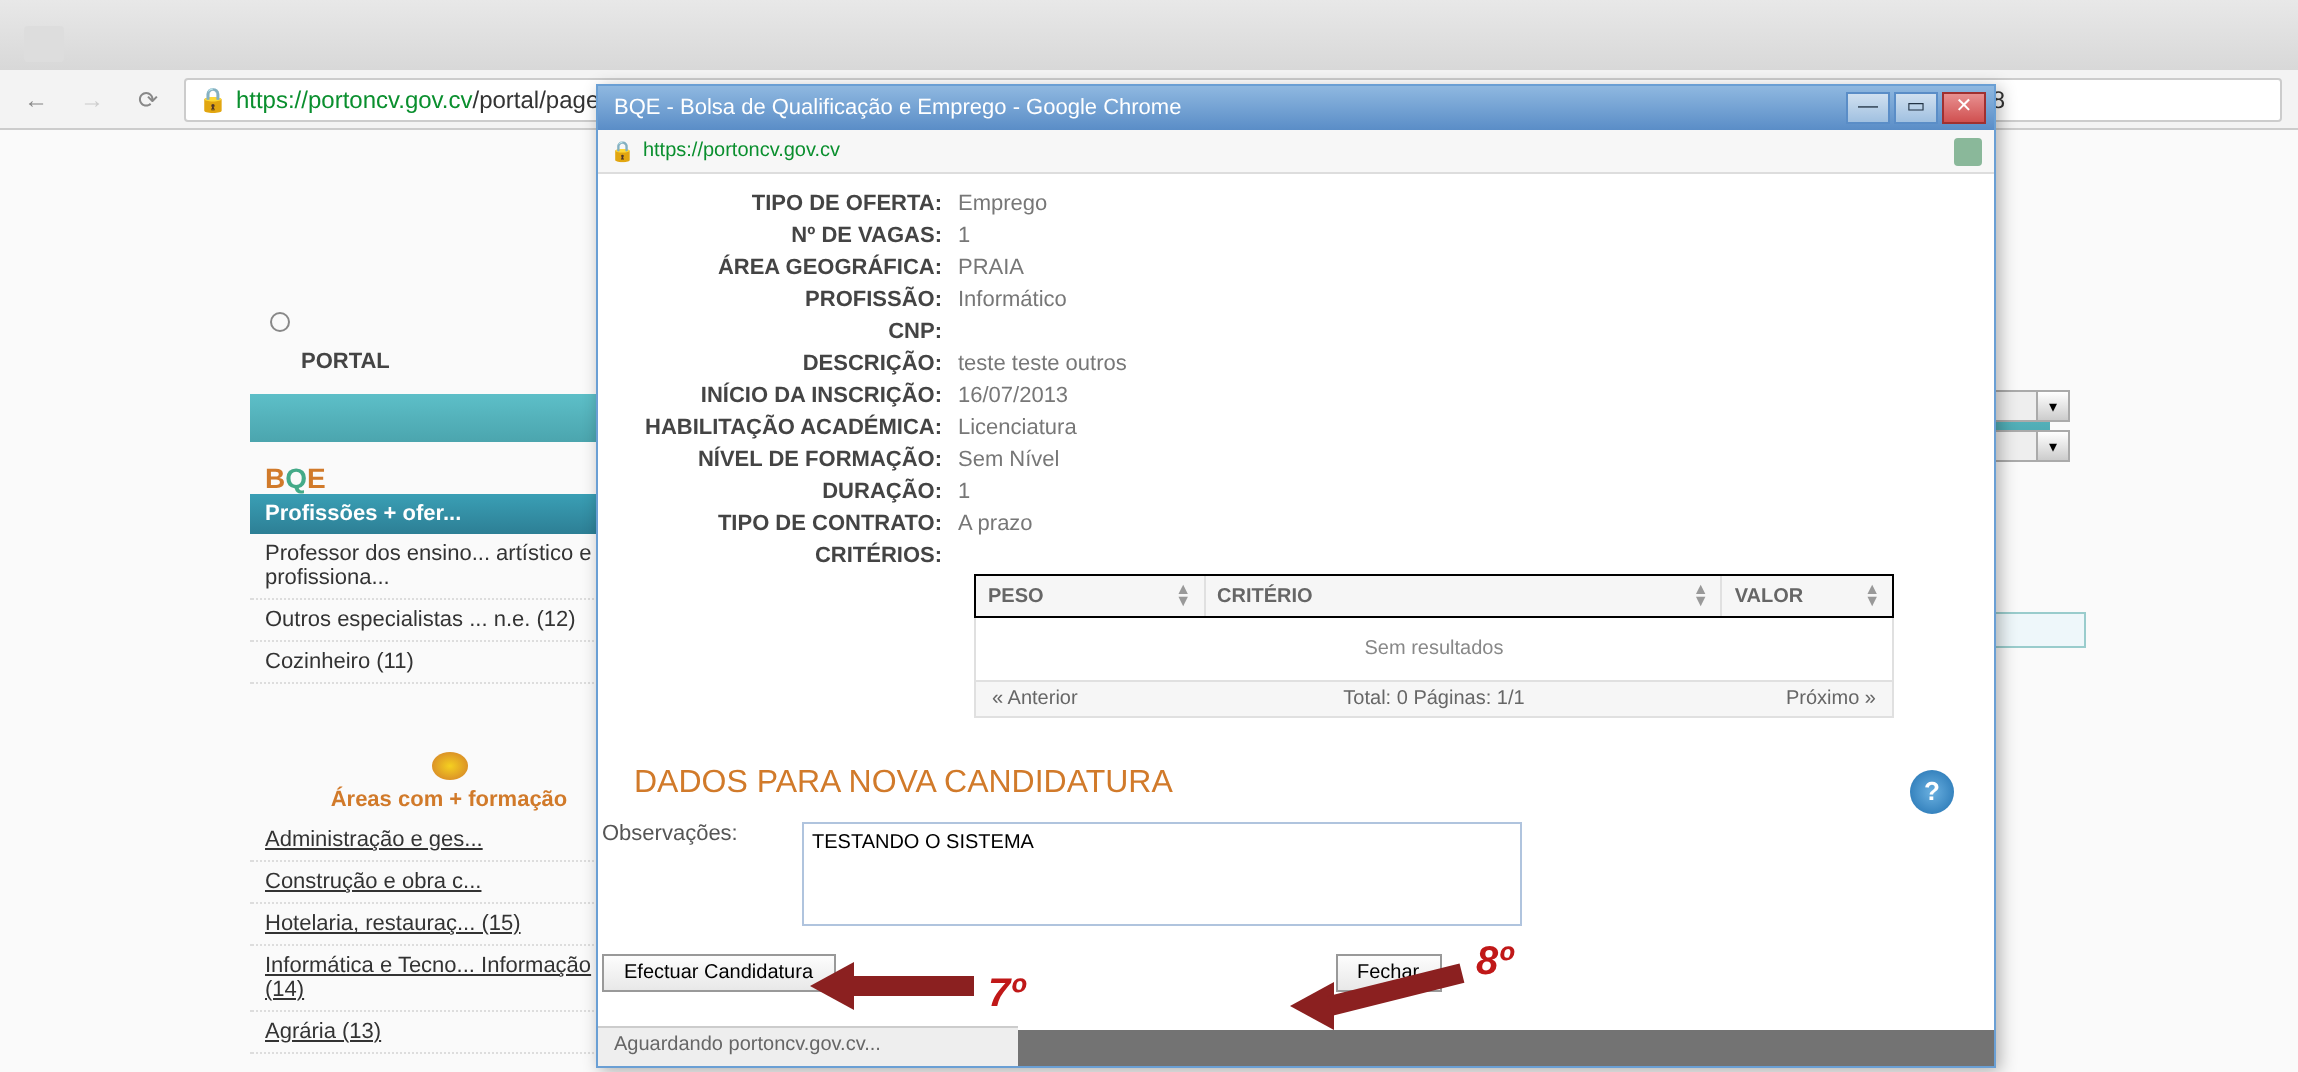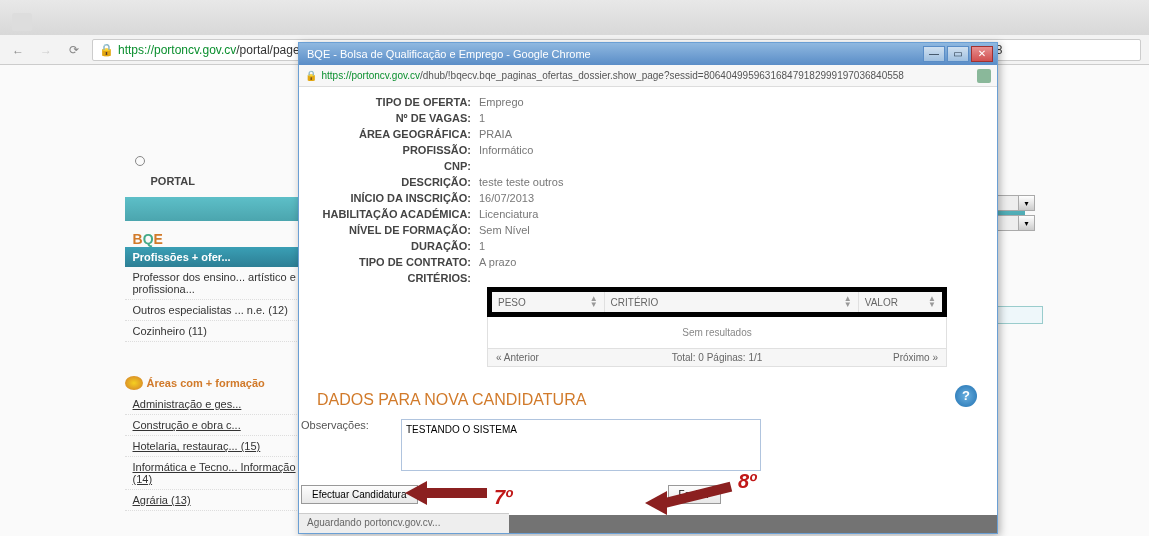--- a/index.html
+++ b/index.html
@@ -23,21 +23,21 @@
     .portal-inner { width: 900px; margin: 60px auto 0; }
     .portal-tab { display: flex; align-items: center; gap: 6px; margin-bottom: 8px; margin-left: 10px; }
     .radio { width: 10px; height: 10px; border: 1px solid #888; border-radius: 50%; }
     .portal-label { font-weight: bold; font-size: 11px; color: #444; margin-top: 40px; }
     .teal-bar { height: 24px; background: linear-gradient(#5dbfc8, #4ba5ae); margin: 10px 0; }
     .bqe-logo { font-weight: bold; color: #d17a2a; font-size: 14px; margin-left: 8px; }
     .sidebar { width: 200px; float: left; margin-left: 0; }
     .sidebar-head { background: linear-gradient(#3a9fb5, #2d7f95); color: #fff; font-weight: bold; font-size: 11px; padding: 4px 8px; }
     .sidebar-item { padding: 4px 8px; font-size: 11px; color: #333; border-bottom: 1px dotted #ddd; }
     .sidebar-link { text-decoration: underline; color: #333; cursor: pointer; }
-    .areas-head { color: #d17a2a; font-weight: bold; font-size: 11px; margin-top: 30px; padding: 4px 0; display: flex; align-items: center; gap: 4px; }
+    .areas-head { color: #d17a2a; font-weight: bold; font-size: 11px; margin-top: 30px; padding: 4px 0; display: flex; align-items: center; gap: 4px; flex-direction: column; }
     .blob { width: 18px; height: 14px; background: radial-gradient(#f5d020, #d17a2a); border-radius: 50%; }
     .right-scroll { position: absolute; right: 100px; top: 300px; width: 120px; }
     .scroll-bar { background: #eee; border: 1px solid #aaa; height: 16px; margin-bottom: 4px; display: flex; justify-content: flex-end; }
     .scroll-btn { width: 16px; background: linear-gradient(#fff,#ccc); border-left: 1px solid #aaa; display: flex; align-items: center; justify-content: center; font-size: 8px; }
     .acoes-box { background: #eef7fa; border: 1px solid #9cc; height: 18px; font-size: 10px; color: #2d7f95; font-weight: bold; padding: 2px 4px; margin-top: 6px; }
     
     
     .popup { position: absolute; left: 298px; top: 42px; width: 700px; height: 492px; background: #737373; border: 1px solid #6a9fd4; box-shadow: 2px 2px 8px rgba(0,0,0,0.3); }
     .popup-titlebar { height: 22px; background: linear-gradient(#8fb8e0, #5a8dc7); color: #fff; font-size: 11px; display: flex; align-items: center; padding: 0 4px; }
     .popup-title { flex: 1; padding-left: 4px; }
@@ -46,21 +46,21 @@
     .popup-url { height: 22px; background: #f7f7f7; border-bottom: 1px solid #ddd; display: flex; align-items: center; padding: 0 6px; font-size: 10px; color: #555; white-space: nowrap; overflow: hidden; }
     .shield { width: 14px; height: 14px; background: #8ab89a; border-radius: 2px; margin-left: auto; }
     
     .popup-content { height: 428px; overflow-y: scroll; padding: 8px 2px; background: #fff; position: relative; }
     .fields { }
     .field-row { display: flex; margin-bottom: 2px; padding: 1px 0; }
     .field-label { width: 178px; text-align: right; font-size: 11px; color: #444; font-weight: bold; padding-right: 8px; }
     .field-value { font-size: 11px; color: #777; }
     
     .crit-table { margin-left: 186px; margin-top: 2px; width: 460px; }
-    .crit-head { display: flex; background: #f6f6f6; border: 5px solid #000000; font-size: 10px; color: #666; }
+    .crit-head { display: flex; background: #f6f6f6; border: 1px solid #000000; font-size: 10px; color: #666; font-weight: bold; }
     .crit-col { padding: 4px 6px; border-right: 1px solid #e0e0e0; display: flex; align-items: center; justify-content: space-between; }
     .sort { font-size: 8px; color: #999; line-height: 6px; }
     .crit-empty { text-align: center; padding: 10px; color: #888; font-size: 10px; border: 1px solid #e0e0e0; border-top: none; }
     .crit-pager { display: flex; font-size: 10px; color: #666; background: #f6f6f6; border: 1px solid #e0e0e0; border-top: none; padding: 3px 8px; }
     .pager-prev { flex: 1; }
     .pager-total { flex: 1; text-align: center; }
     .pager-next { flex: 1; text-align: right; }
     
     .help-icon { position: absolute; right: 20px; top: 298px; width: 22px; height: 22px; border-radius: 50%; background: radial-gradient(#6ab0e0, #2070b0); color: #fff; font-weight: bold; text-align: center; line-height: 22px; font-size: 13px; cursor: pointer; }
     
@@ -145,21 +145,20 @@
   <div class="popup-titlebar">
     <span class="popup-title">BQE - Bolsa de Qualificação e Emprego - Google Chrome</span>
     <span class="popup-ctrl">—</span>
     <span class="popup-ctrl">▭</span>
     <span class="popup-ctrl close">✕</span>
   </div>
   <div class="popup-url">
     <span style="color:#0a8f2e; margin-right:4px">🔒</span>
     <span class="url-green">https://</span>
       <span class="url-green">portoncv.gov.cv</span>
-      <span>/dhub/!bqecv.bqe_paginas_ofertas_dossier.show_page?sessid=806404995963168479182999197036840558</span>
     <span class="shield"></span>
   </div>
   <div class="popup-content">
     <div class="fields">
       <div class="field-row">
           <div class="field-label">TIPO DE OFERTA:</div>
           <div class="field-value">Emprego</div>
         </div>
       <div class="field-row">
           <div class="field-label">Nº DE VAGAS:</div>

